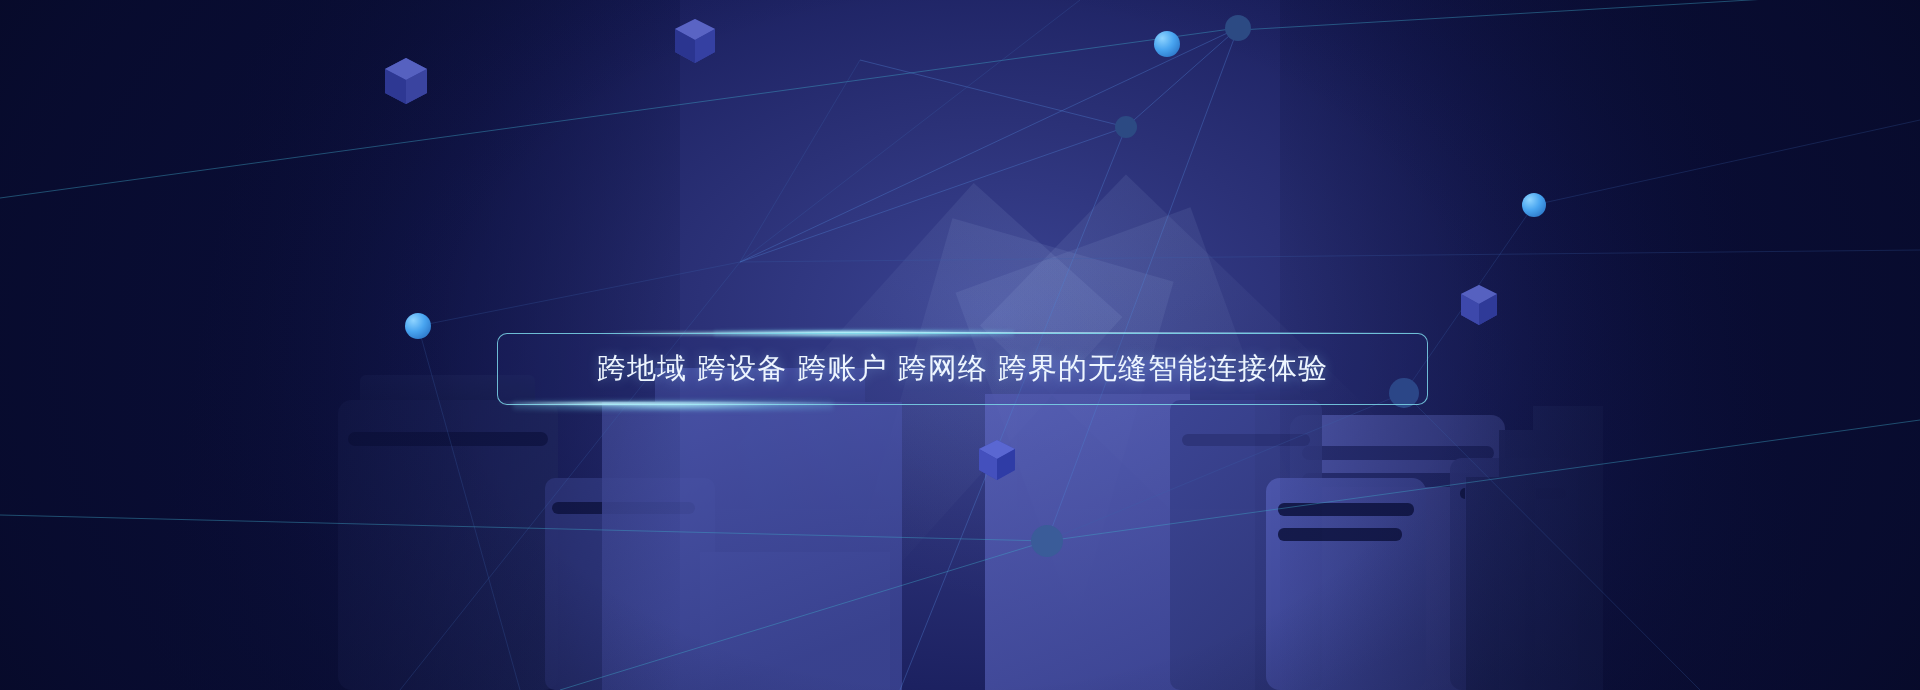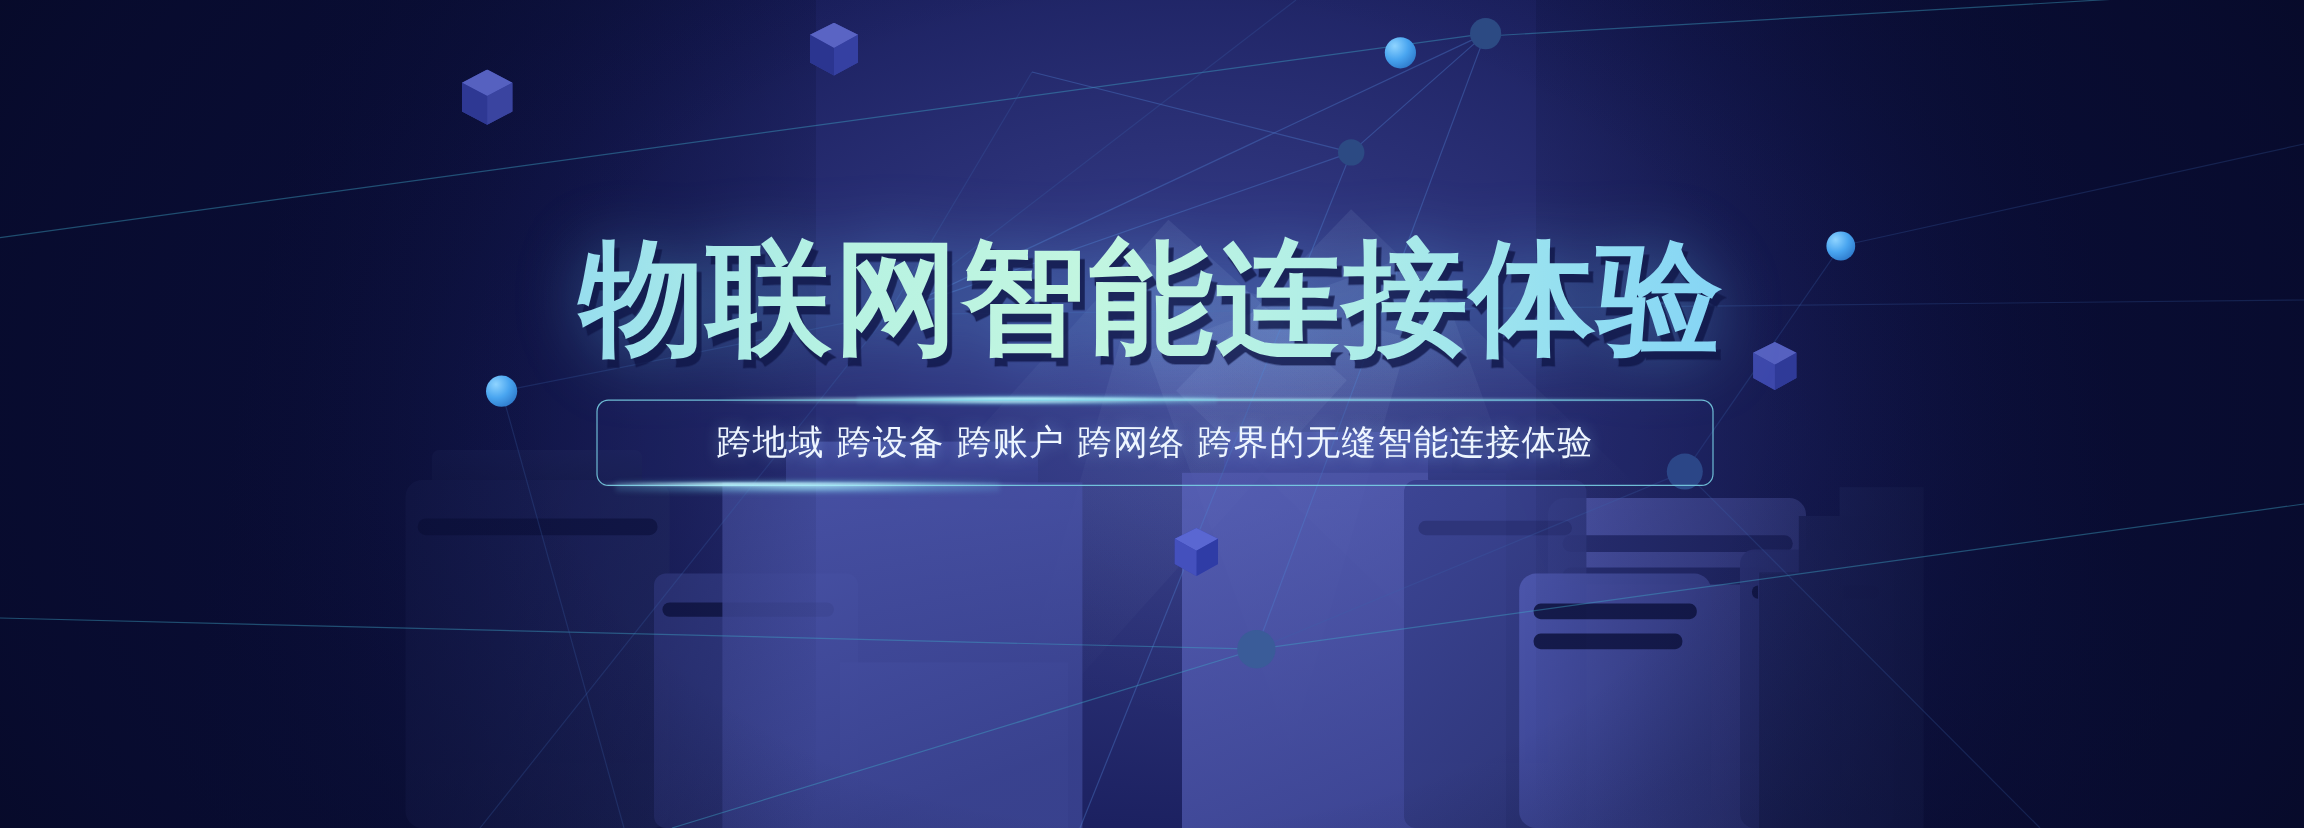--- a/index.html
+++ b/index.html
@@ -291,21 +291,20 @@
     <polygon points="20,19 2,9 2,30 20,40" fill="#3d48ab"></polygon>
   </svg>
 
   <svg class="cube" style="left:977px;top:440px;" width="40" height="42" viewBox="0 0 40 42">
     <polygon points="20,0 38,9 38,30 20,40 2,30 2,9" fill="#3a46b2"></polygon>
     <polygon points="20,0 38,9 20,19 2,9" fill="#5a67d2"></polygon>
     <polygon points="20,19 38,9 38,30 20,40" fill="#2f3ca6"></polygon>
     <polygon points="20,19 2,9 2,30 20,40" fill="#4450bd"></polygon>
   </svg>
 
-  <div class="title">物联网智能连接体验</div>
 
   <div class="glow-line-r"></div>
   <div class="glow-top"></div>
   <div class="glow-top2"></div>
 
   <div class="sub-box">
     <span class="sub-text">跨地域 跨设备 跨账户 跨网络  跨界的无缝智能连接体验</span>
   </div>
 
   <div class="glow-bot"></div>

